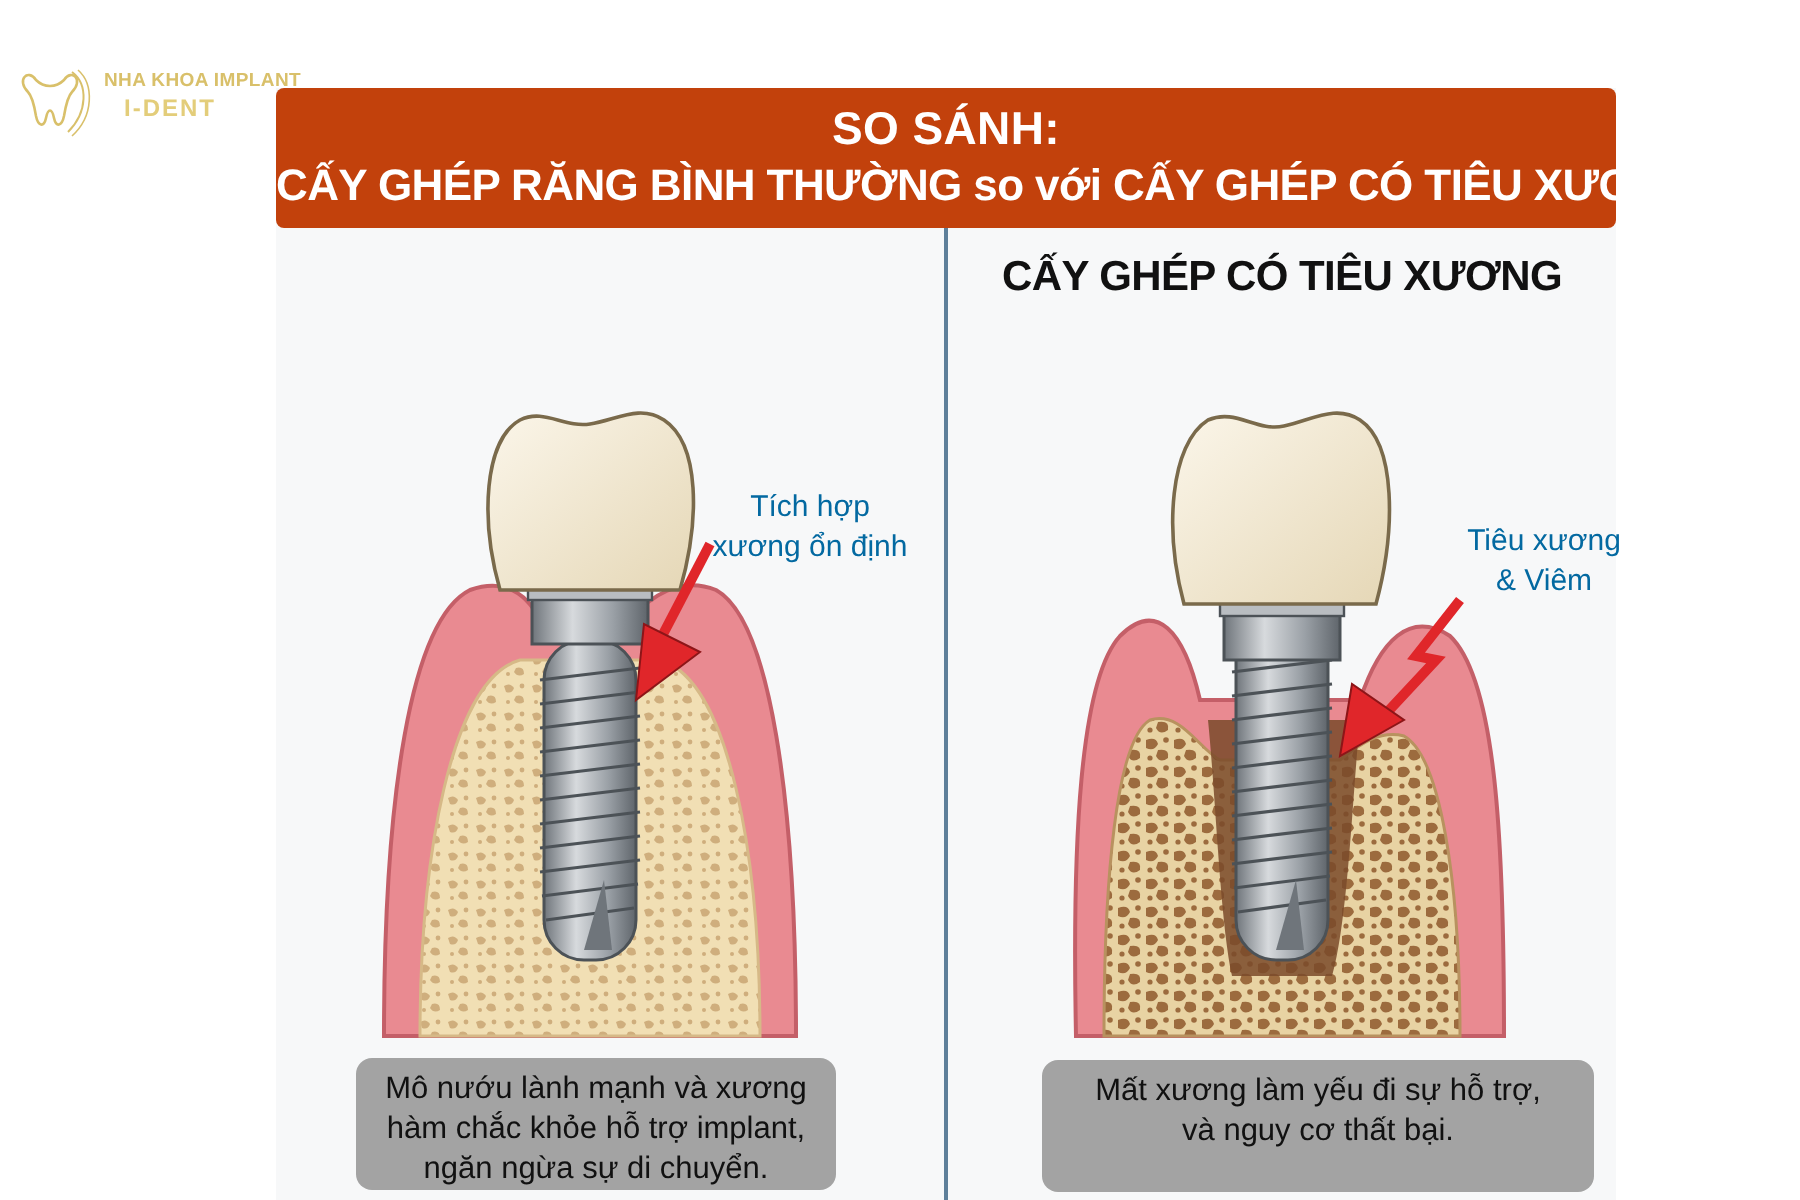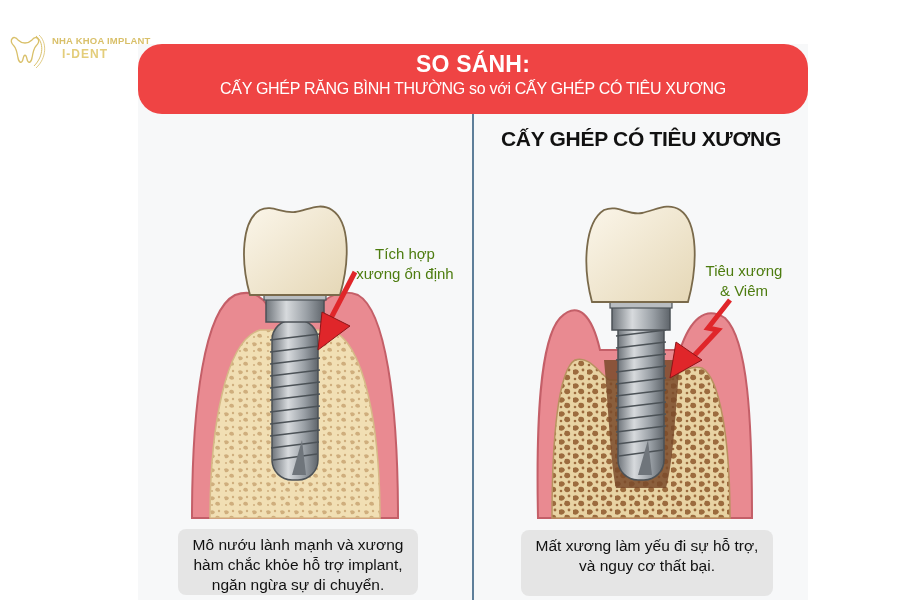--- a/index.html
+++ b/index.html
@@ -2,35 +2,35 @@
 <html><head>
 <meta charset="utf-8">
 <style>
   html,body{margin:0;padding:0;}
   body{width:900px;height:600px;background:#ffffff;position:relative;overflow:hidden;font-family:"Liberation Sans",sans-serif;}
   .logo{position:absolute;left:4px;top:12px;width:150px;height:42px;margin-top:16px;}
   .logo .mark{position:absolute;left:2px;top:2px;width:40px;height:40px;}
   .logo .brand-top{position:absolute;left:48px;top:7px;font-size:9.5px;font-weight:bold;color:#d9c06a;letter-spacing:0.2px;white-space:nowrap;}
   .logo .brand-main{position:absolute;left:58px;top:19px;font-size:12px;font-weight:bold;color:#e3cd7a;letter-spacing:1px;white-space:nowrap;}
   .canvas{position:absolute;left:138px;top:44px;width:670px;height:556px;background:#f7f8f9;}
-  .header{position:absolute;left:138px;top:44px;width:670px;height:70px;background:#ef4444;border-radius:24px;color:#fff;text-align:center;}
+  .header{position:absolute;left:138px;top:44px;width:670px;height:70px;background:#c2410c;border-radius:4px;color:#fff;text-align:center;}
   .header .l1{position:absolute;left:0;right:0;top:7px;font-size:23px;font-weight:bold;letter-spacing:0.2px;}
-  .header .l2{position:absolute;left:0;right:0;top:36px;font-size:16px;font-weight:normal;letter-spacing:-0.3px;white-space:nowrap;}
+  .header .l2{position:absolute;left:0;right:0;top:36px;font-size:22px;font-weight:bold;letter-spacing:-0.3px;white-space:nowrap;}
   .divider{position:absolute;left:472px;top:114px;width:2px;height:486px;background:#5e7f9a;}
   .col-title{position:absolute;text-align:center;color:#111;}
   .col-title .t{font-size:21px;font-weight:bold;white-space:nowrap;letter-spacing:-0.3px;}
   .col-title .s{font-size:19.5px;margin-top:2px;white-space:nowrap;color:#222;}
   .left-title{left:140px;width:330px;top:127px;}
   .right-title{left:476px;width:330px;top:127px;}
-  .annot{position:absolute;font-size:15px;color:#4d7c0f;text-align:center;line-height:20px;}
+  .annot{position:absolute;font-size:15px;color:#0369a1;text-align:center;line-height:20px;}
   .annot-left{left:340px;top:244px;width:130px;}
-  .annot-right{left:694px;top:261px;width:100px;}
-  .caption{position:absolute;background:#e5e5e5;border-radius:8px;font-size:15.5px;color:#111;text-align:center;line-height:20px;padding:6px 10px;box-sizing:border-box;}
+  .annot-right{left:694px;top:261px;width:100px;padding-left:28px;}
+  .caption{position:absolute;background:#a3a3a3;border-radius:8px;font-size:15.5px;color:#111;text-align:center;line-height:20px;padding:6px 10px;box-sizing:border-box;}
   .cap-left{left:178px;top:529px;width:240px;height:66px;}
-  .cap-right{left:521px;top:530px;width:252px;height:66px;}
+  .cap-right{left:521px;top:530px;width:276px;height:66px;}
   svg{position:absolute;}
 </style>
 </head>
 <body>
 
 <div class="logo">
   <svg class="mark" viewBox="0 0 40 40" width="40" height="40" style="left:2px;top:2px;">
     <path d="M12 10 C8 4, 2 10, 8 16 C10 18, 11 22, 12 28 C13 33, 16 34, 17 29 C18 24, 20 24, 21 29 C22 34, 25 33, 26 28 C27 22, 28 18, 30 16 C36 10, 30 4, 26 10 C22 14, 16 14, 12 10 Z" fill="none" stroke="#d9c06a" stroke-width="1.3"></path>
     <path d="M30 6 C38 12, 38 26, 28 36" fill="none" stroke="#d9c06a" stroke-width="1"></path>
     <path d="M33 5 C41 12, 41 28, 30 38" fill="none" stroke="#d9c06a" stroke-width="0.8"></path>

